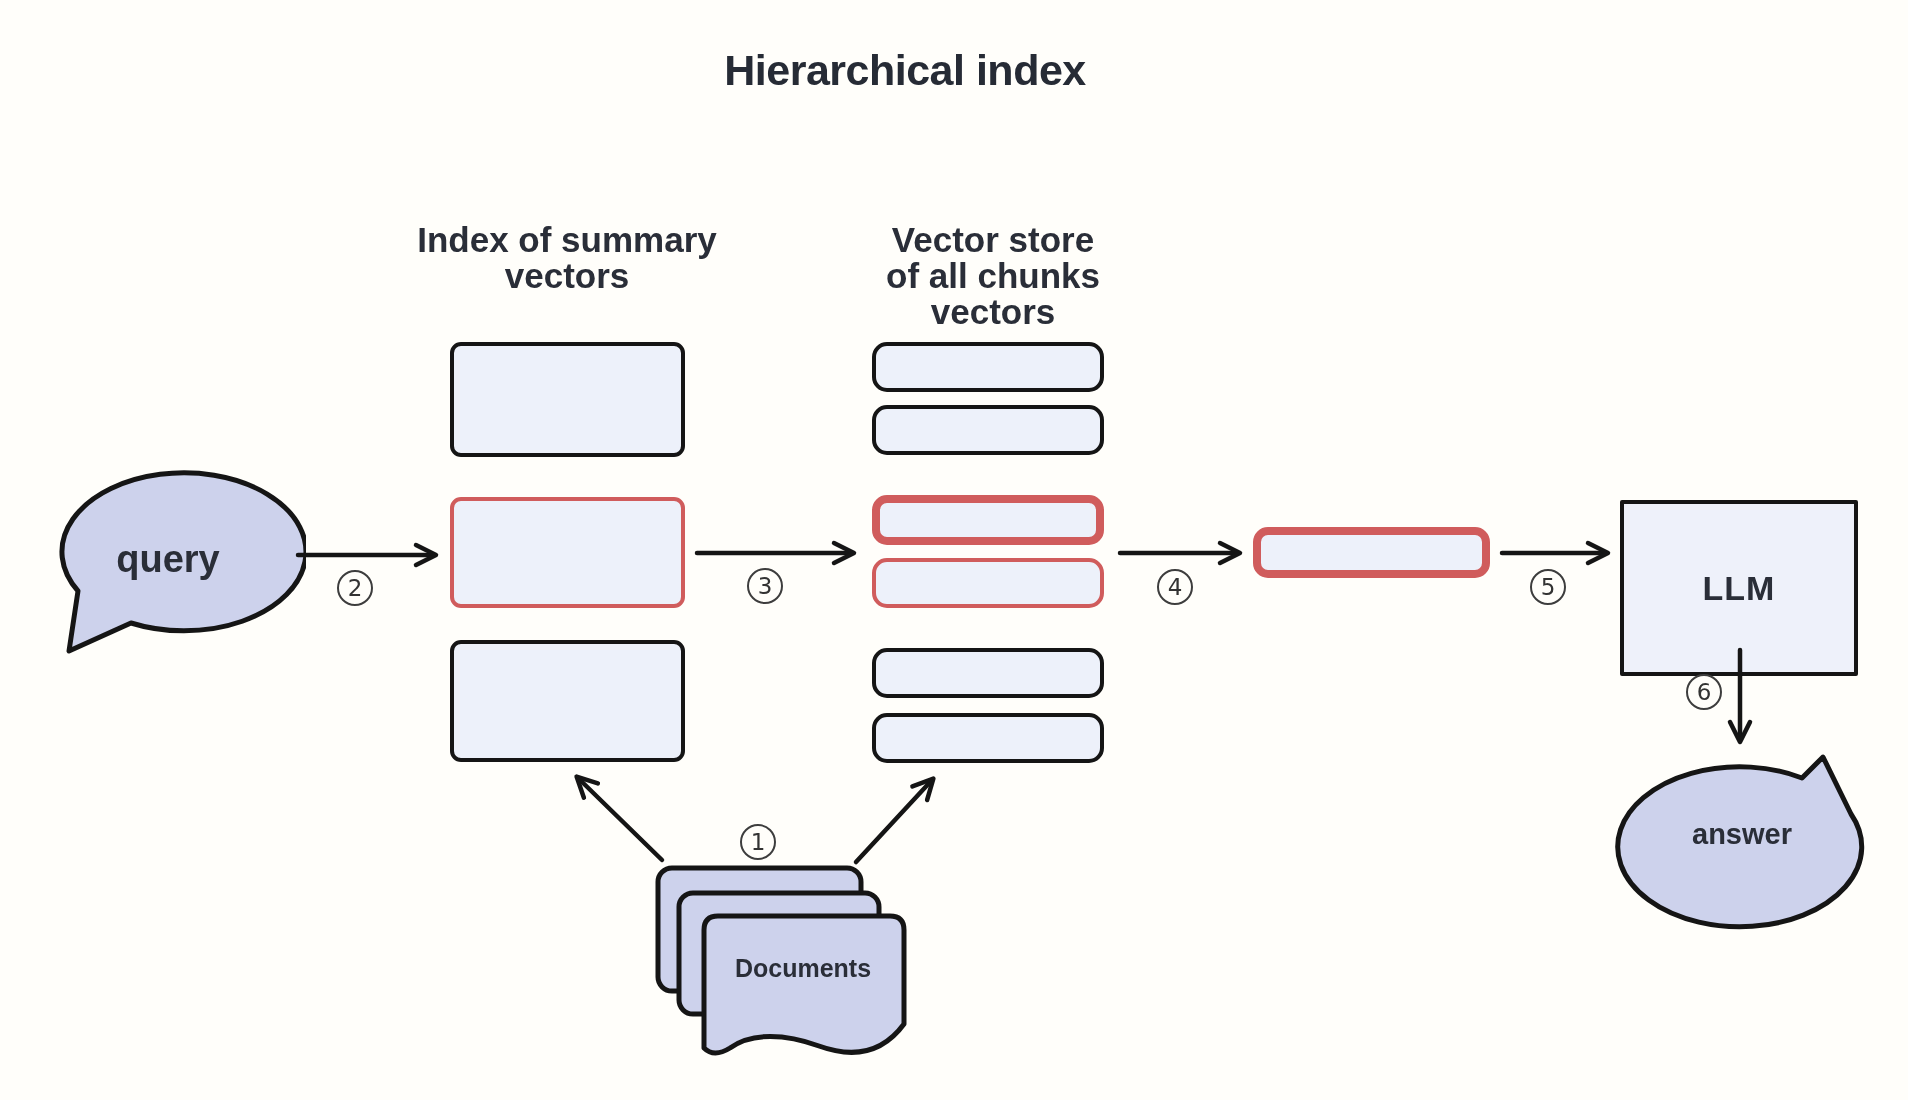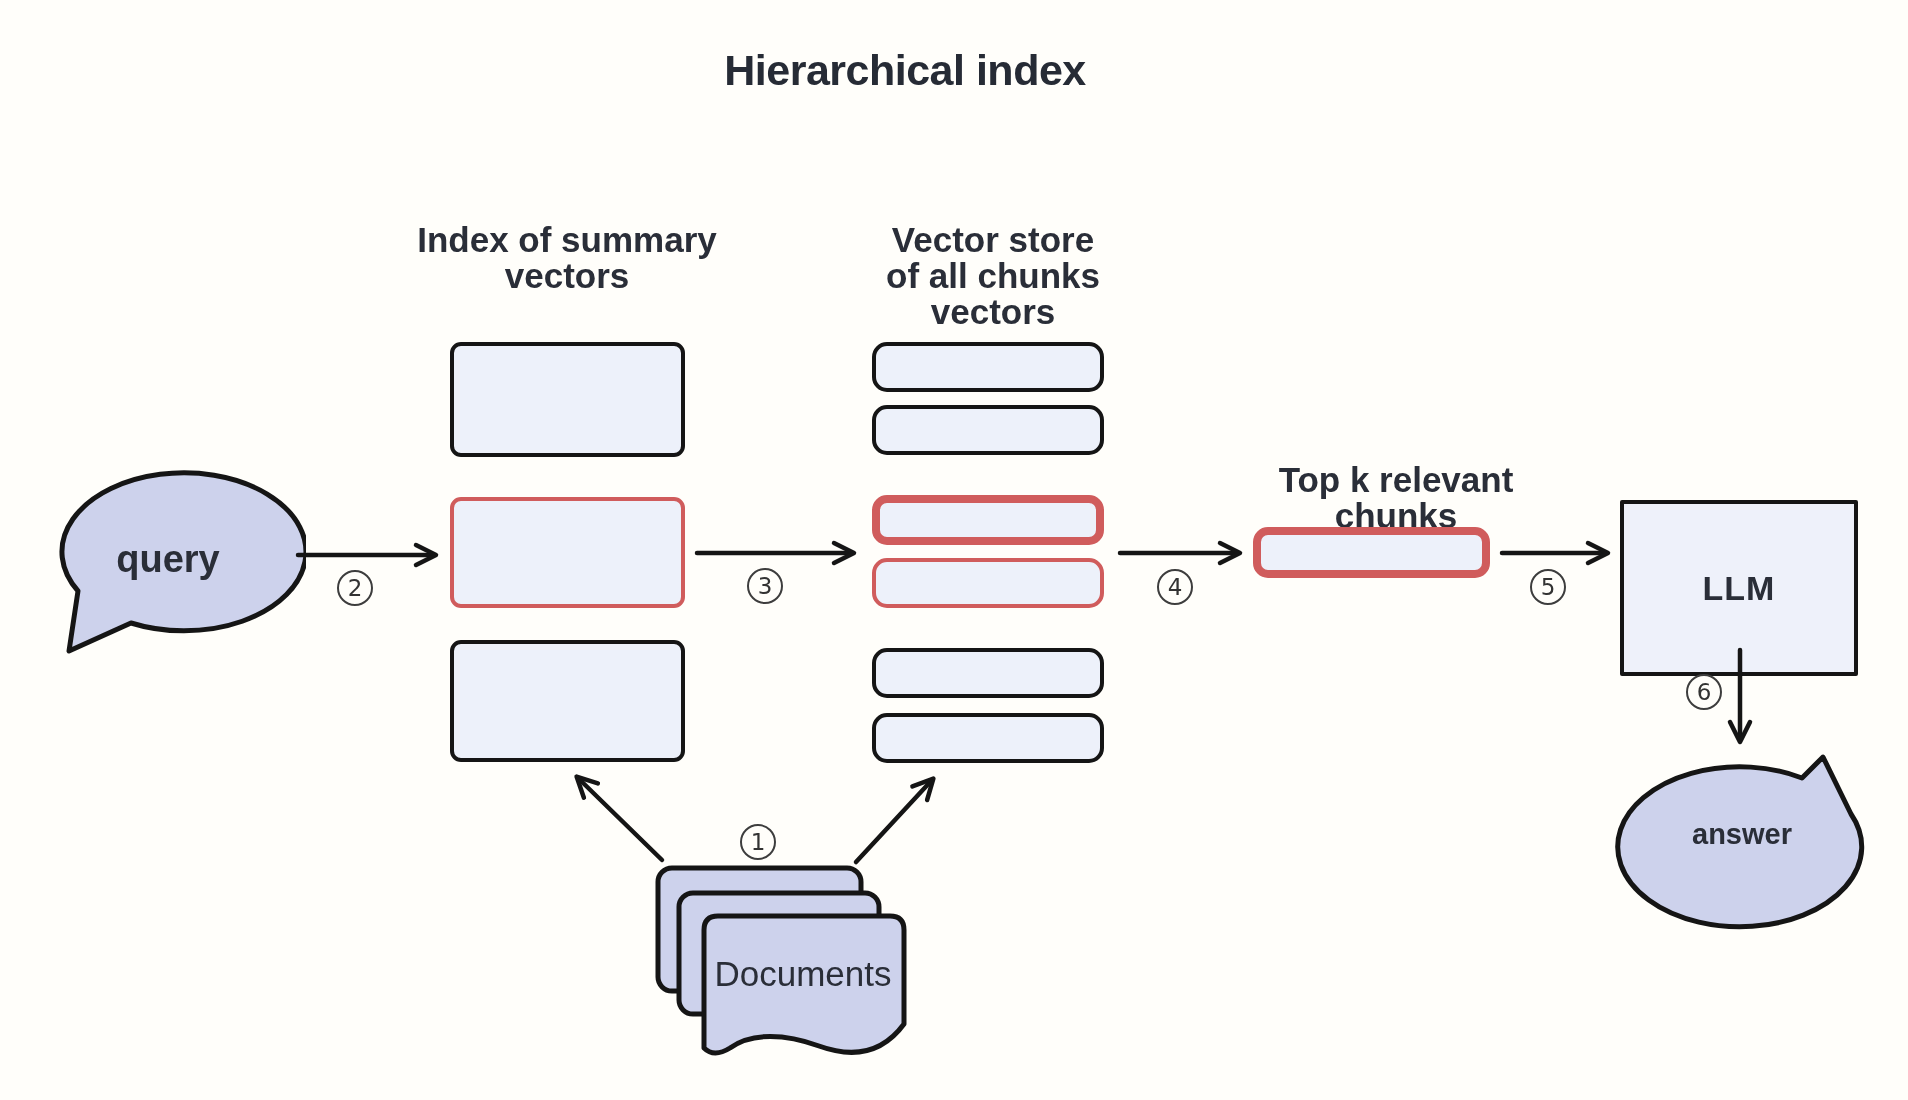--- a/index.html
+++ b/index.html
@@ -67,21 +67,21 @@
   .bubble-text {
     position: absolute;
     text-align: center;
     font-size: 38px; font-weight: bold;
     color: #2a2e38;
   }
   .doc-text {
     position: absolute;
     left: 703px; top: 954px; width: 200px;
     text-align: center;
-    font-size: 35px; font-weight: normal;
+    font-size: 25px; font-weight: bold;
     color: #2a2e38;
   }
   .step-circle {
     position: absolute;
     width: 36px; height: 36px;
     border: 2px solid #3d3d3d;
     border-radius: 50%;
     background: #fffefa;
     display: flex; align-items: center; justify-content: center;
     font-size: 23px; color: #333333;
@@ -98,21 +98,20 @@
   <div class="abs title">Hierarchical index</div>
 
   <div class="abs col-label" style="left:397px; top:222px; width:340px;">
     <div>Index of summary</div>
     <div>vectors</div>
   </div>
   <div class="abs col-label" style="left:823px; top:222px; width:340px;">
     <div>Vector store</div>
     <div>of all chunks vectors</div>
   </div>
-  <div class="abs col-label" style="left:1226px; top:462px; width:340px;">Top k relevant chunks</div>
 
   <div class="box" style="left:450px; top:342px; height:115px;"></div>
   <div class="box red" style="left:450px; top:497px; height:111px;"></div>
   <div class="box" style="left:450px; top:640px; height:122px;"></div>
 
   <div class="chunk" style="top:342px;"></div>
   <div class="chunk" style="top:405px;"></div>
   <div class="chunk red-thick" style="top:495px;"></div>
   <div class="chunk red-thin" style="top:558px;"></div>
   <div class="chunk" style="top:648px;"></div>

